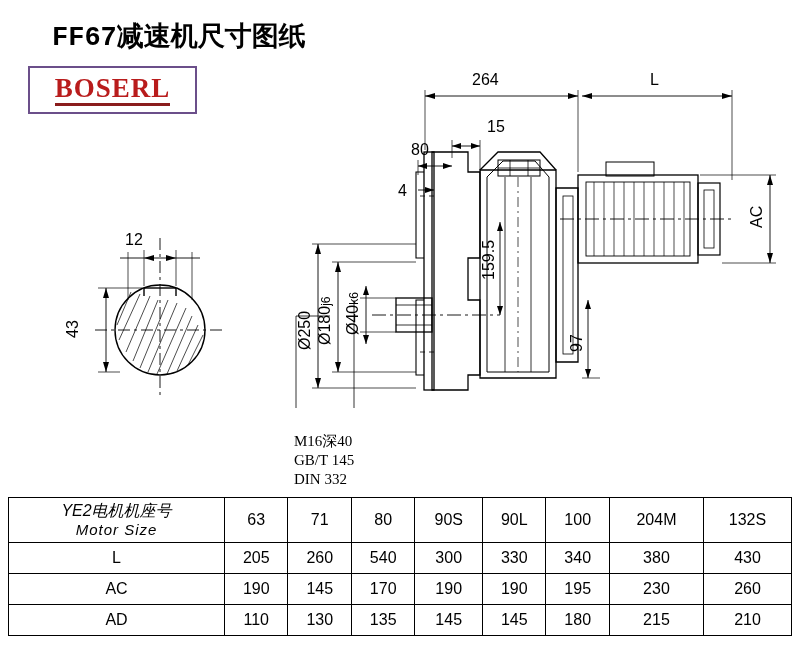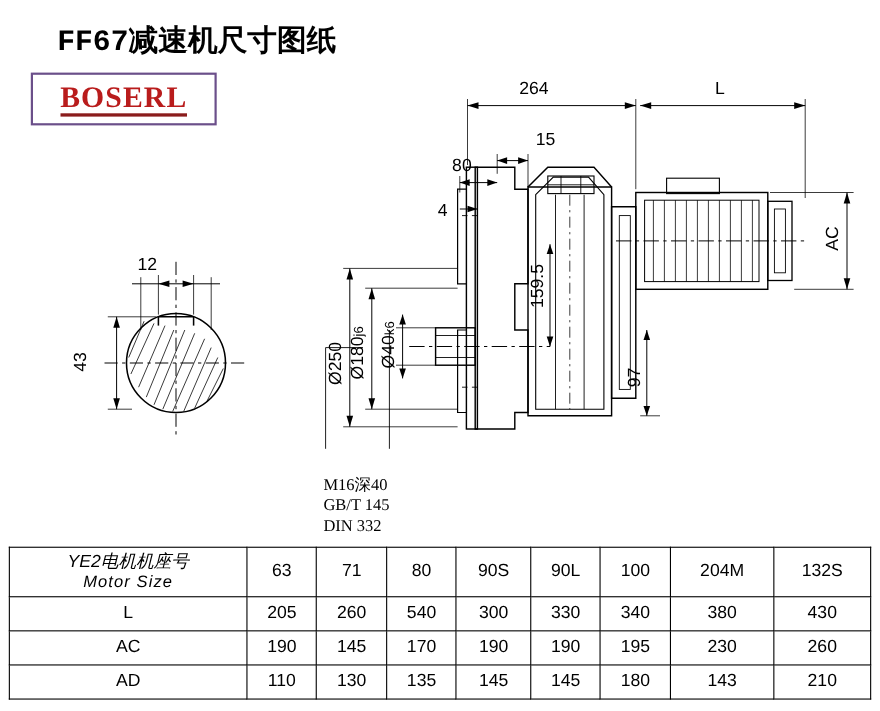--- a/index.html
+++ b/index.html
@@ -272,17 +272,17 @@
       <td>260</td>
     </tr>
     <tr>
       <td class="rowlabel">AD</td>
       <td>110</td>
       <td>130</td>
       <td>135</td>
       <td>145</td>
       <td>145</td>
       <td>180</td>
-      <td>143</td>
+      <td>215</td>
       <td>210</td>
     </tr>
   </tbody>
 </table>
 
 </body></html>

